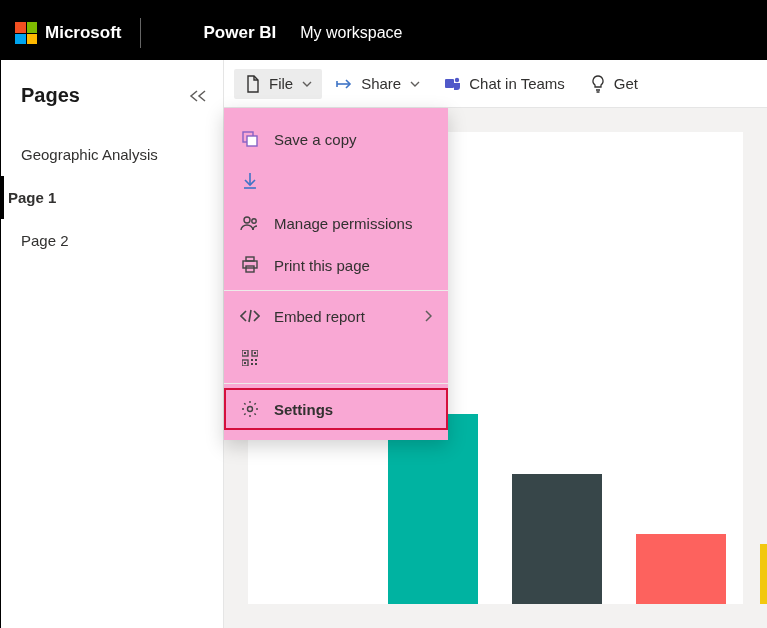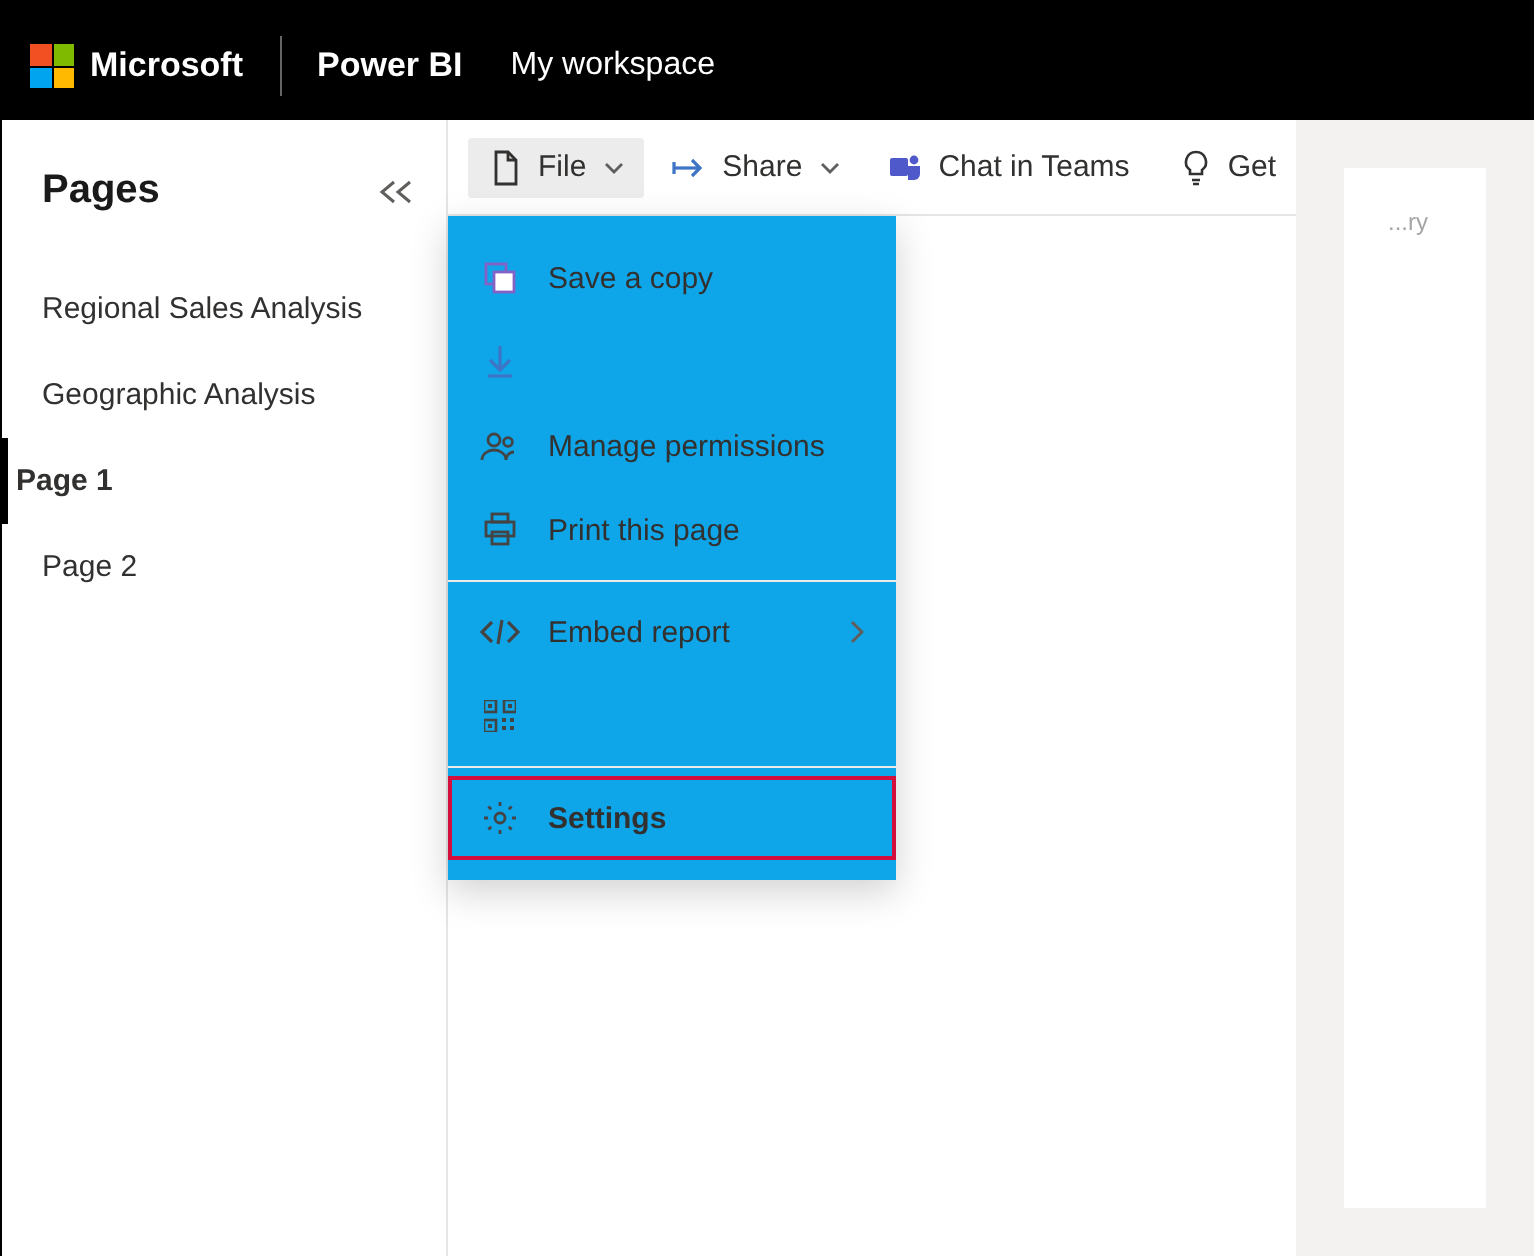--- a/index.html
+++ b/index.html
@@ -7,46 +7,46 @@
 
     .outer-border { border-top: 6px solid #000; border-left: 1px solid #000; height: 628px; position: relative; }
 
     .ms-header { background: #000; height: 54px; display: flex; align-items: center; padding-left: 14px; color: #fff; text-align: center; }
     .ms-logo { display: flex; align-items: center; gap: 8px; }
     .ms-logo-squares { width: 22px; height: 22px; display: grid; grid-template-columns: 1fr 1fr; grid-template-rows: 1fr 1fr; gap: 1px; }
     .ms-logo-squares span:nth-child(1){ background:#f25022;} .ms-logo-squares span:nth-child(2){ background:#7fba00;}
     .ms-logo-squares span:nth-child(3){ background:#00a4ef;} .ms-logo-squares span:nth-child(4){ background:#ffb900;}
     .ms-header .ms-name { font-size: 17px; font-weight: 600; }
     .ms-header .divider { width: 1px; height: 30px; background: #666; margin: 0 18px; }
-    .ms-header .app-name { font-size: 17px; font-weight: 600; }
+    .ms-header .app-name { font-size: 17px; font-weight: 600; margin-left: 45px; }
     .ms-header .workspace { font-size: 16px; font-weight: 400; margin-left: 24px; }
 
     .body-area { display: flex; height: calc(100% - 54px); }
 
     .sidebar { width: 223px; border-right: 1px solid #e5e5e5; padding-top: 20px; }
     .pages-hdr { display: flex; align-items: center; justify-content: space-between; padding: 4px 16px 26px 20px; }
     .pages-hdr .title { font-size: 20px; font-weight: 600; color: #1a1a1a; }
     .collapse-ic { font-size: 16px; color: #605e5c; }
     .page-item { padding: 13px 20px; font-size: 15px; color: #323130; cursor: pointer; }
     .page-item.active { border-left: 3px solid #000; font-weight: 600; padding-left: 4px; }
 
-    .main { flex: 1; display: flex; flex-direction: row; position: relative; }
+    .main { flex: 1; display: flex; flex-direction: column; position: relative; }
     .toolbar { height: 48px; border-bottom: 1px solid #e5e5e5; display: flex; align-items: center; padding-left: 10px; gap: 4px; font-size: 15px; color: #323130; }
     .tb-item { display: flex; align-items: center; gap: 7px; padding: 6px 10px; cursor: pointer; border-radius: 2px; }
     .tb-item.open { background: #ECECEC; }
     .chev { font-size: 12px; color: #605e5c; margin-left: 2px; }
     .tb-icon { display: inline-flex; width: 18px; height: 18px; align-items: center; justify-content: center; color: #3E74C6; }
 
     .canvas { flex: 1; background: #f3f2f1; padding: 24px; position: relative; }
     .report { background: #fff; height: 100%; position: relative; padding: 18px 22px; }
     .rep-label { font-size: 12px; color: #a7a5a3; }
     .bars { position: absolute; left: 140px; bottom: 0; display: flex; align-items: flex-end; gap: 34px; }
     .bar { width: 90px; }
 
-    .dropdown { position: absolute; left: 0; top: 48px; width: 224px; background: #0ea5e9; box-shadow: 0 6px 18px rgba(0,0,0,.18); padding: 10px 0; z-index: 10; }
+    .dropdown { position: absolute; left: 0; top: 48px; width: 224px; background: #f9a8d4; box-shadow: 0 6px 18px rgba(0,0,0,.18); padding: 10px 0; z-index: 10; }
     .dd-item { display: flex; align-items: center; gap: 14px; padding: 11px 16px; font-size: 15px; color: #323130; cursor: pointer; position: relative; }
     .dd-item .ic { width: 20px; height: 20px; display: inline-flex; align-items: center; justify-content: center; color: #555; }
     .dd-item .sub { margin-left: auto; font-size: 14px; color: #605e5c; }
     .dd-item.highlight { outline: 2px solid #d40f3d; outline-offset: -2px; font-weight: bold; }
     .dd-sep { height: 1px; background: #edebe9; margin: 4px 0; }
 
     svg { display: block; }
   </style>
 </head>
 <body>
@@ -73,21 +73,20 @@
     <div class="sidebar">
       <div class="pages-hdr">
         <span class="title">Pages</span>
         <span class="collapse-ic">
           <svg width="18" height="14" viewBox="0 0 18 14" fill="none" stroke="#605e5c" stroke-width="1.5">
               <path d="M8 2 L2 7 L8 12"></path>
               <path d="M16 2 L10 7 L16 12"></path>
             </svg>
         </span>
       </div>
-      <div class="page-item"><span>Regional Sales Analysis</span></div>
       <div class="page-item"><span>Geographic Analysis</span></div>
       <div class="page-item active"><span>Page 1</span></div>
       <div class="page-item"><span>Page 2</span></div>
     </div>
 
     <div class="main">
 
       <div class="toolbar">
         <div class="tb-item open">
           <span class="tb-icon" style="color:#323130">

